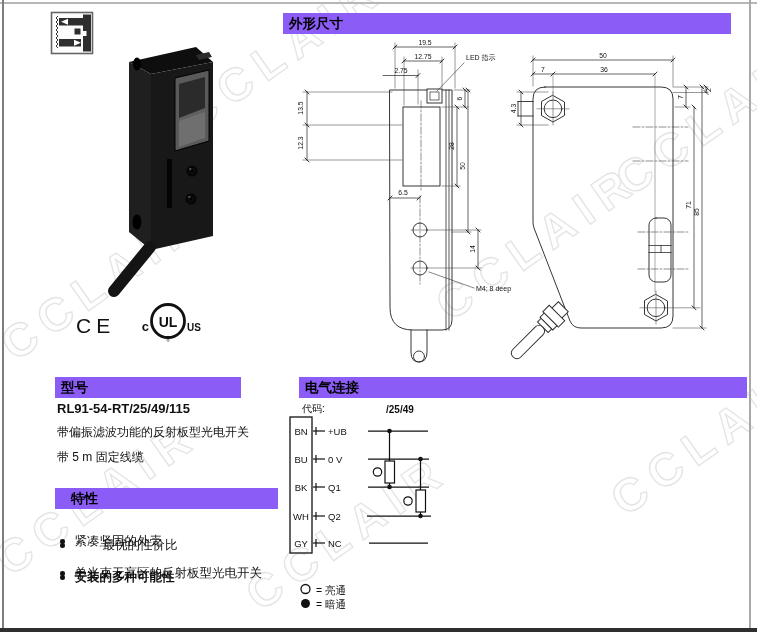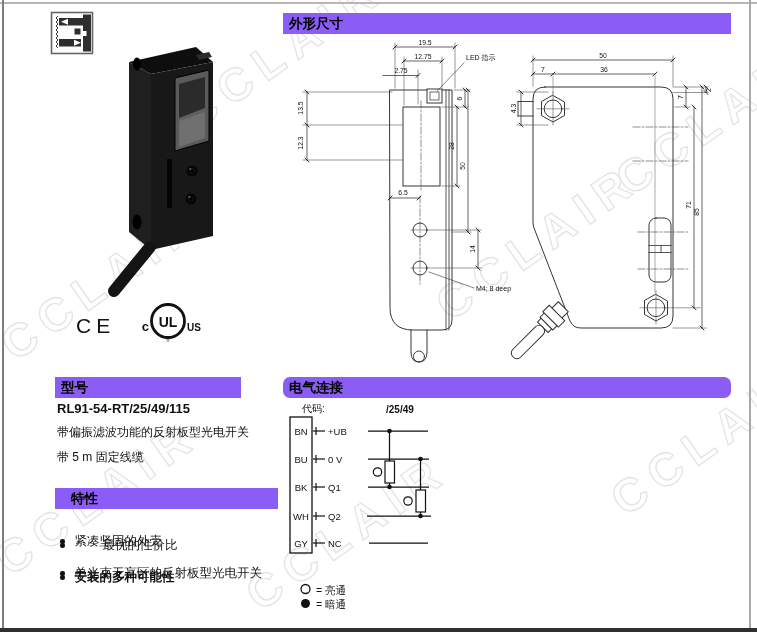--- a/index.html
+++ b/index.html
@@ -9,21 +9,21 @@
       -webkit-text-stroke:1.3px #e4e4e4;transform:rotate(-35deg);white-space:nowrap;z-index:0;}
   .edge-top{position:absolute;left:0;top:2px;width:757px;height:2px;background:#b7b7b7;z-index:3;}
   .edge-left{position:absolute;left:2px;top:0;width:2px;height:632px;background:#7d7d7d;z-index:3;}
   .edge-right{position:absolute;left:749px;top:0;width:2px;height:632px;background:#a9a9a9;z-index:3;}
   .edge-bottom{position:absolute;left:0;top:628px;width:757px;height:4px;background:#2f2f2f;z-index:3;}
   .bar{position:absolute;height:21px;background:#8b5cf6;display:flex;align-items:center;
        padding-left:6px;box-sizing:border-box;font-size:13.5px;font-weight:bold;color:#000;z-index:2;}
   .bar-model{left:55px;top:377px;width:186px;}
   .bar-features{left:55px;top:488px;width:223px;padding-left:16px;}
   .bar-dimensions{left:283px;top:13px;width:448px;}
-  .bar-electrical{left:283px;top:377px;width:448px;border-radius:7px;}
+  .bar-electrical{left:299px;top:377px;width:448px;}
   .txt{position:absolute;z-index:2;}
   .model-code{left:57px;top:401px;font-size:13px;font-weight:bold;}
   .desc1{left:57px;top:424px;font-size:12px;}
   .desc2{left:57px;top:449px;font-size:12px;}
   .feature{position:absolute;left:58px;width:216px;font-size:12.5px;z-index:2;display:flex;line-height:16px;}
   .feature .dot{width:4.5px;height:4.5px;border-radius:50%;background:#111;margin:6px 10px 0 2px;flex:none;}
   svg.layer{position:absolute;left:0;top:0;z-index:1;}
   svg text{font-family:"Liberation Sans","DejaVu Sans",sans-serif;fill:#111;}
   .dt{font-size:6.8px;}
   .lbl{font-size:7px;}

